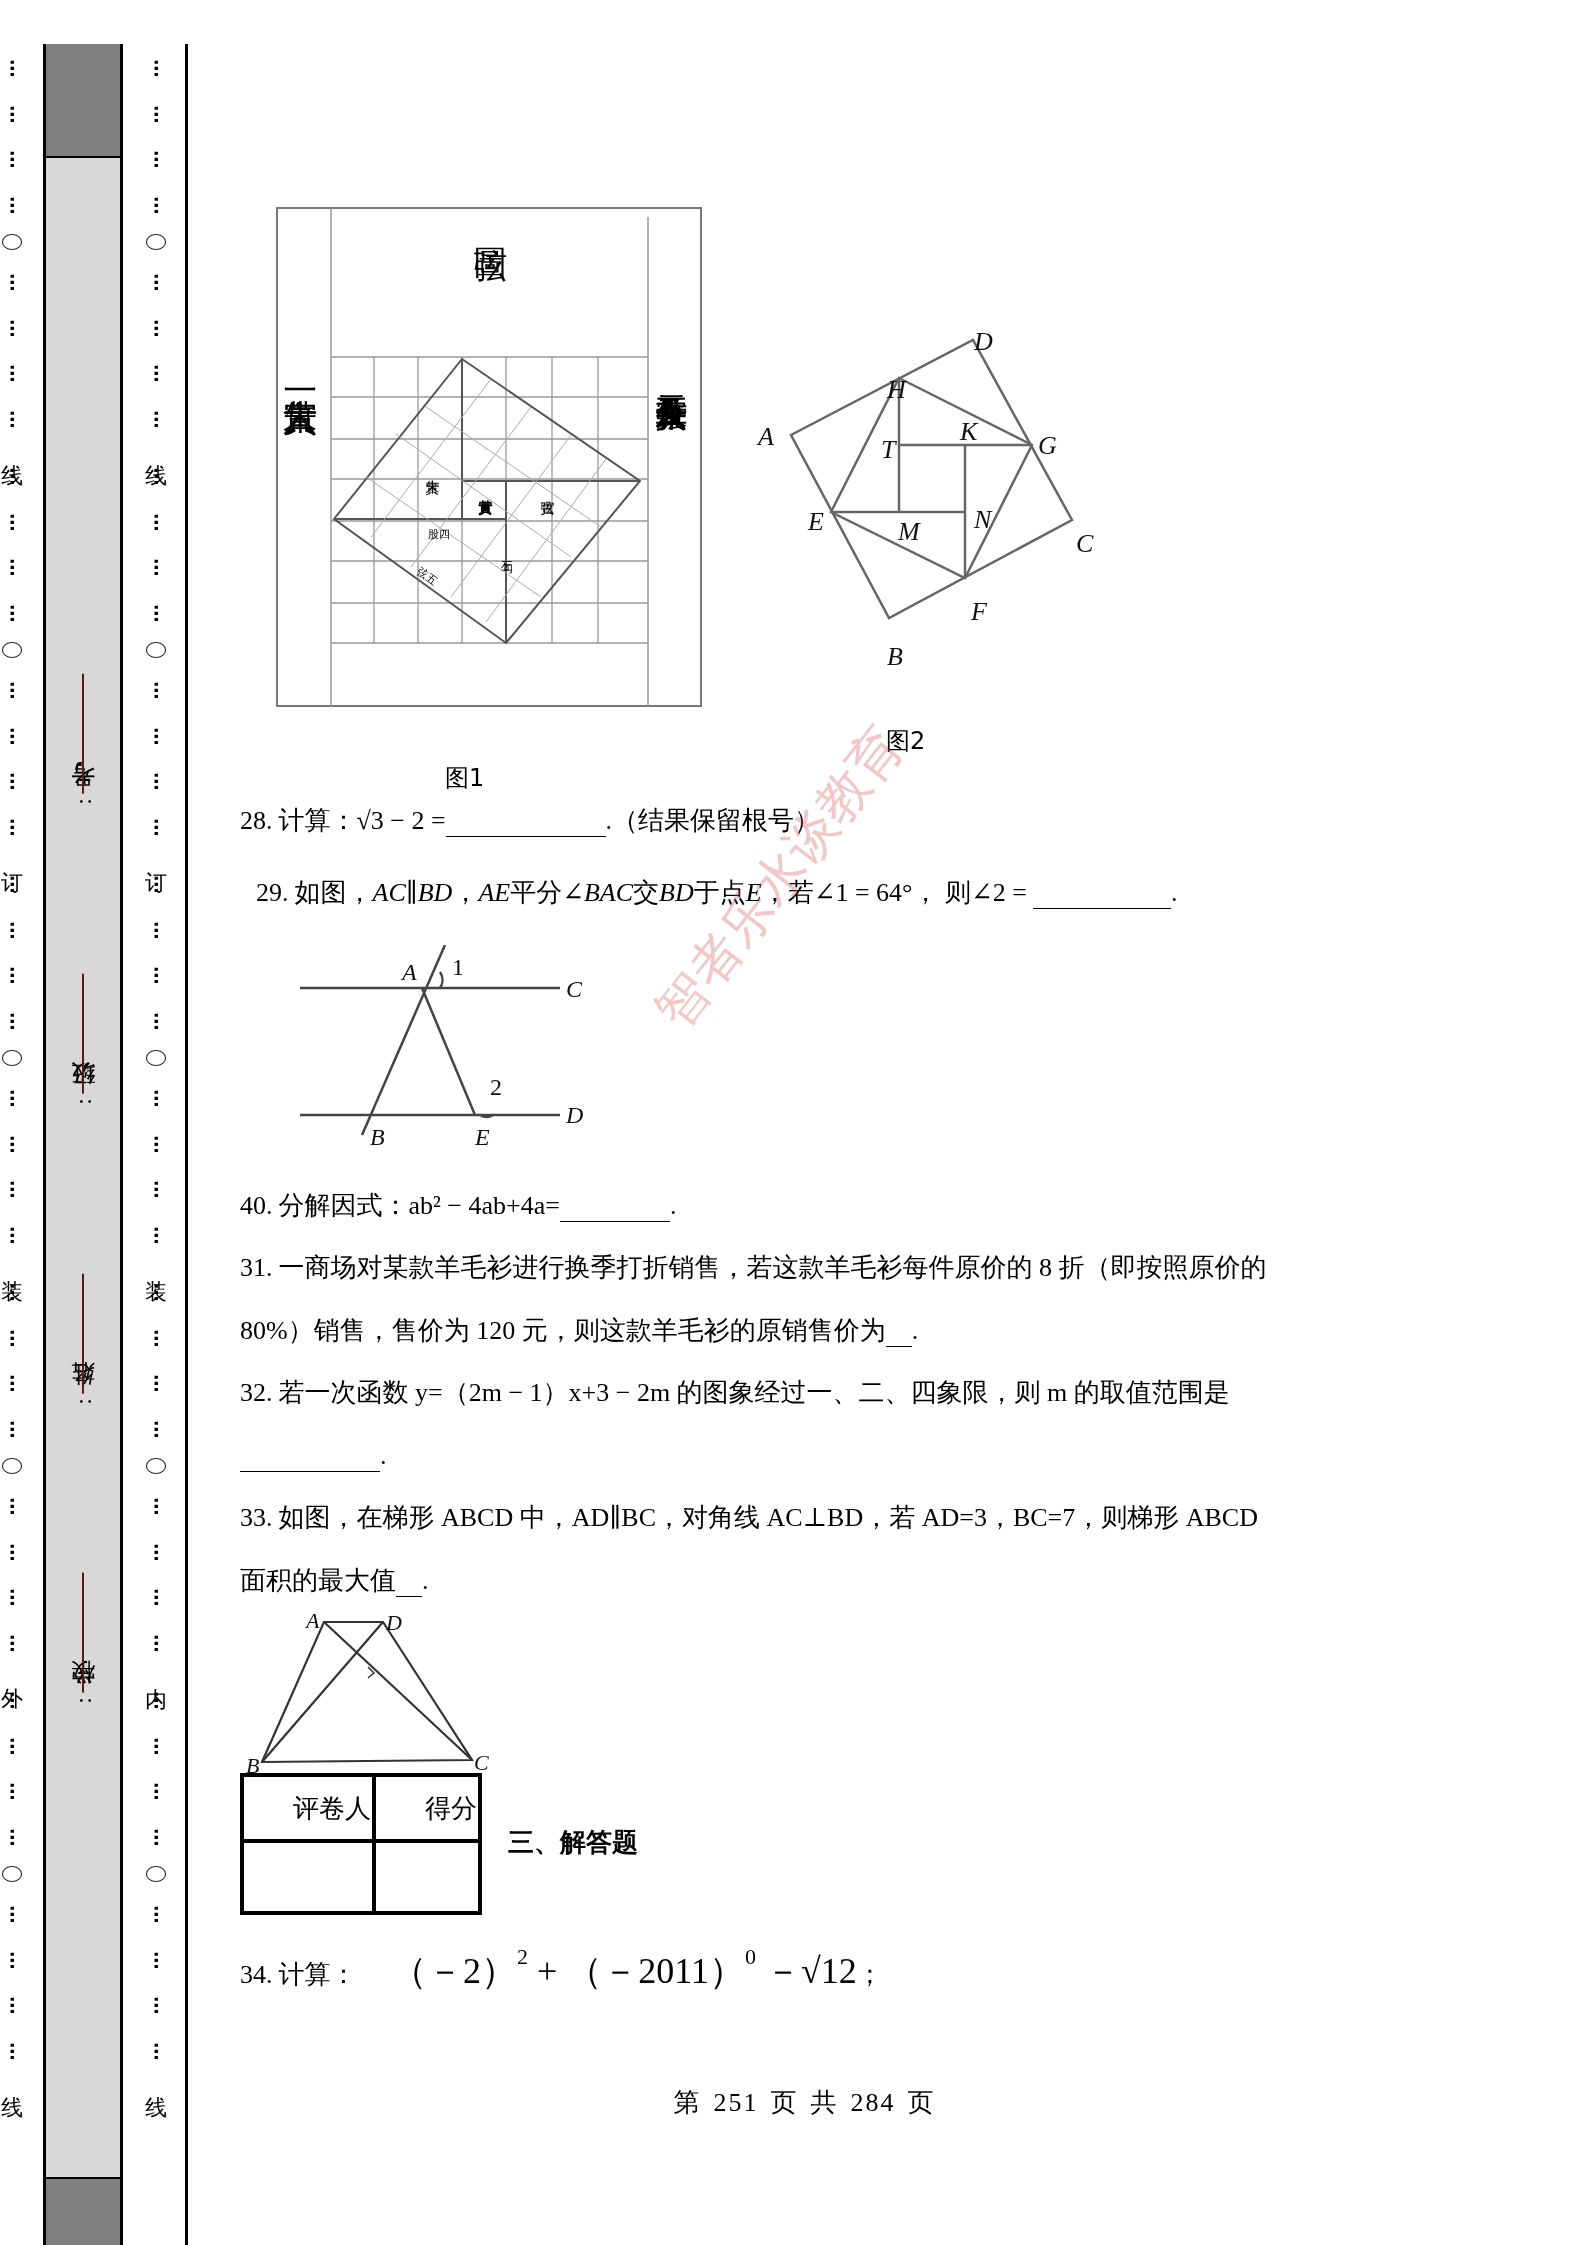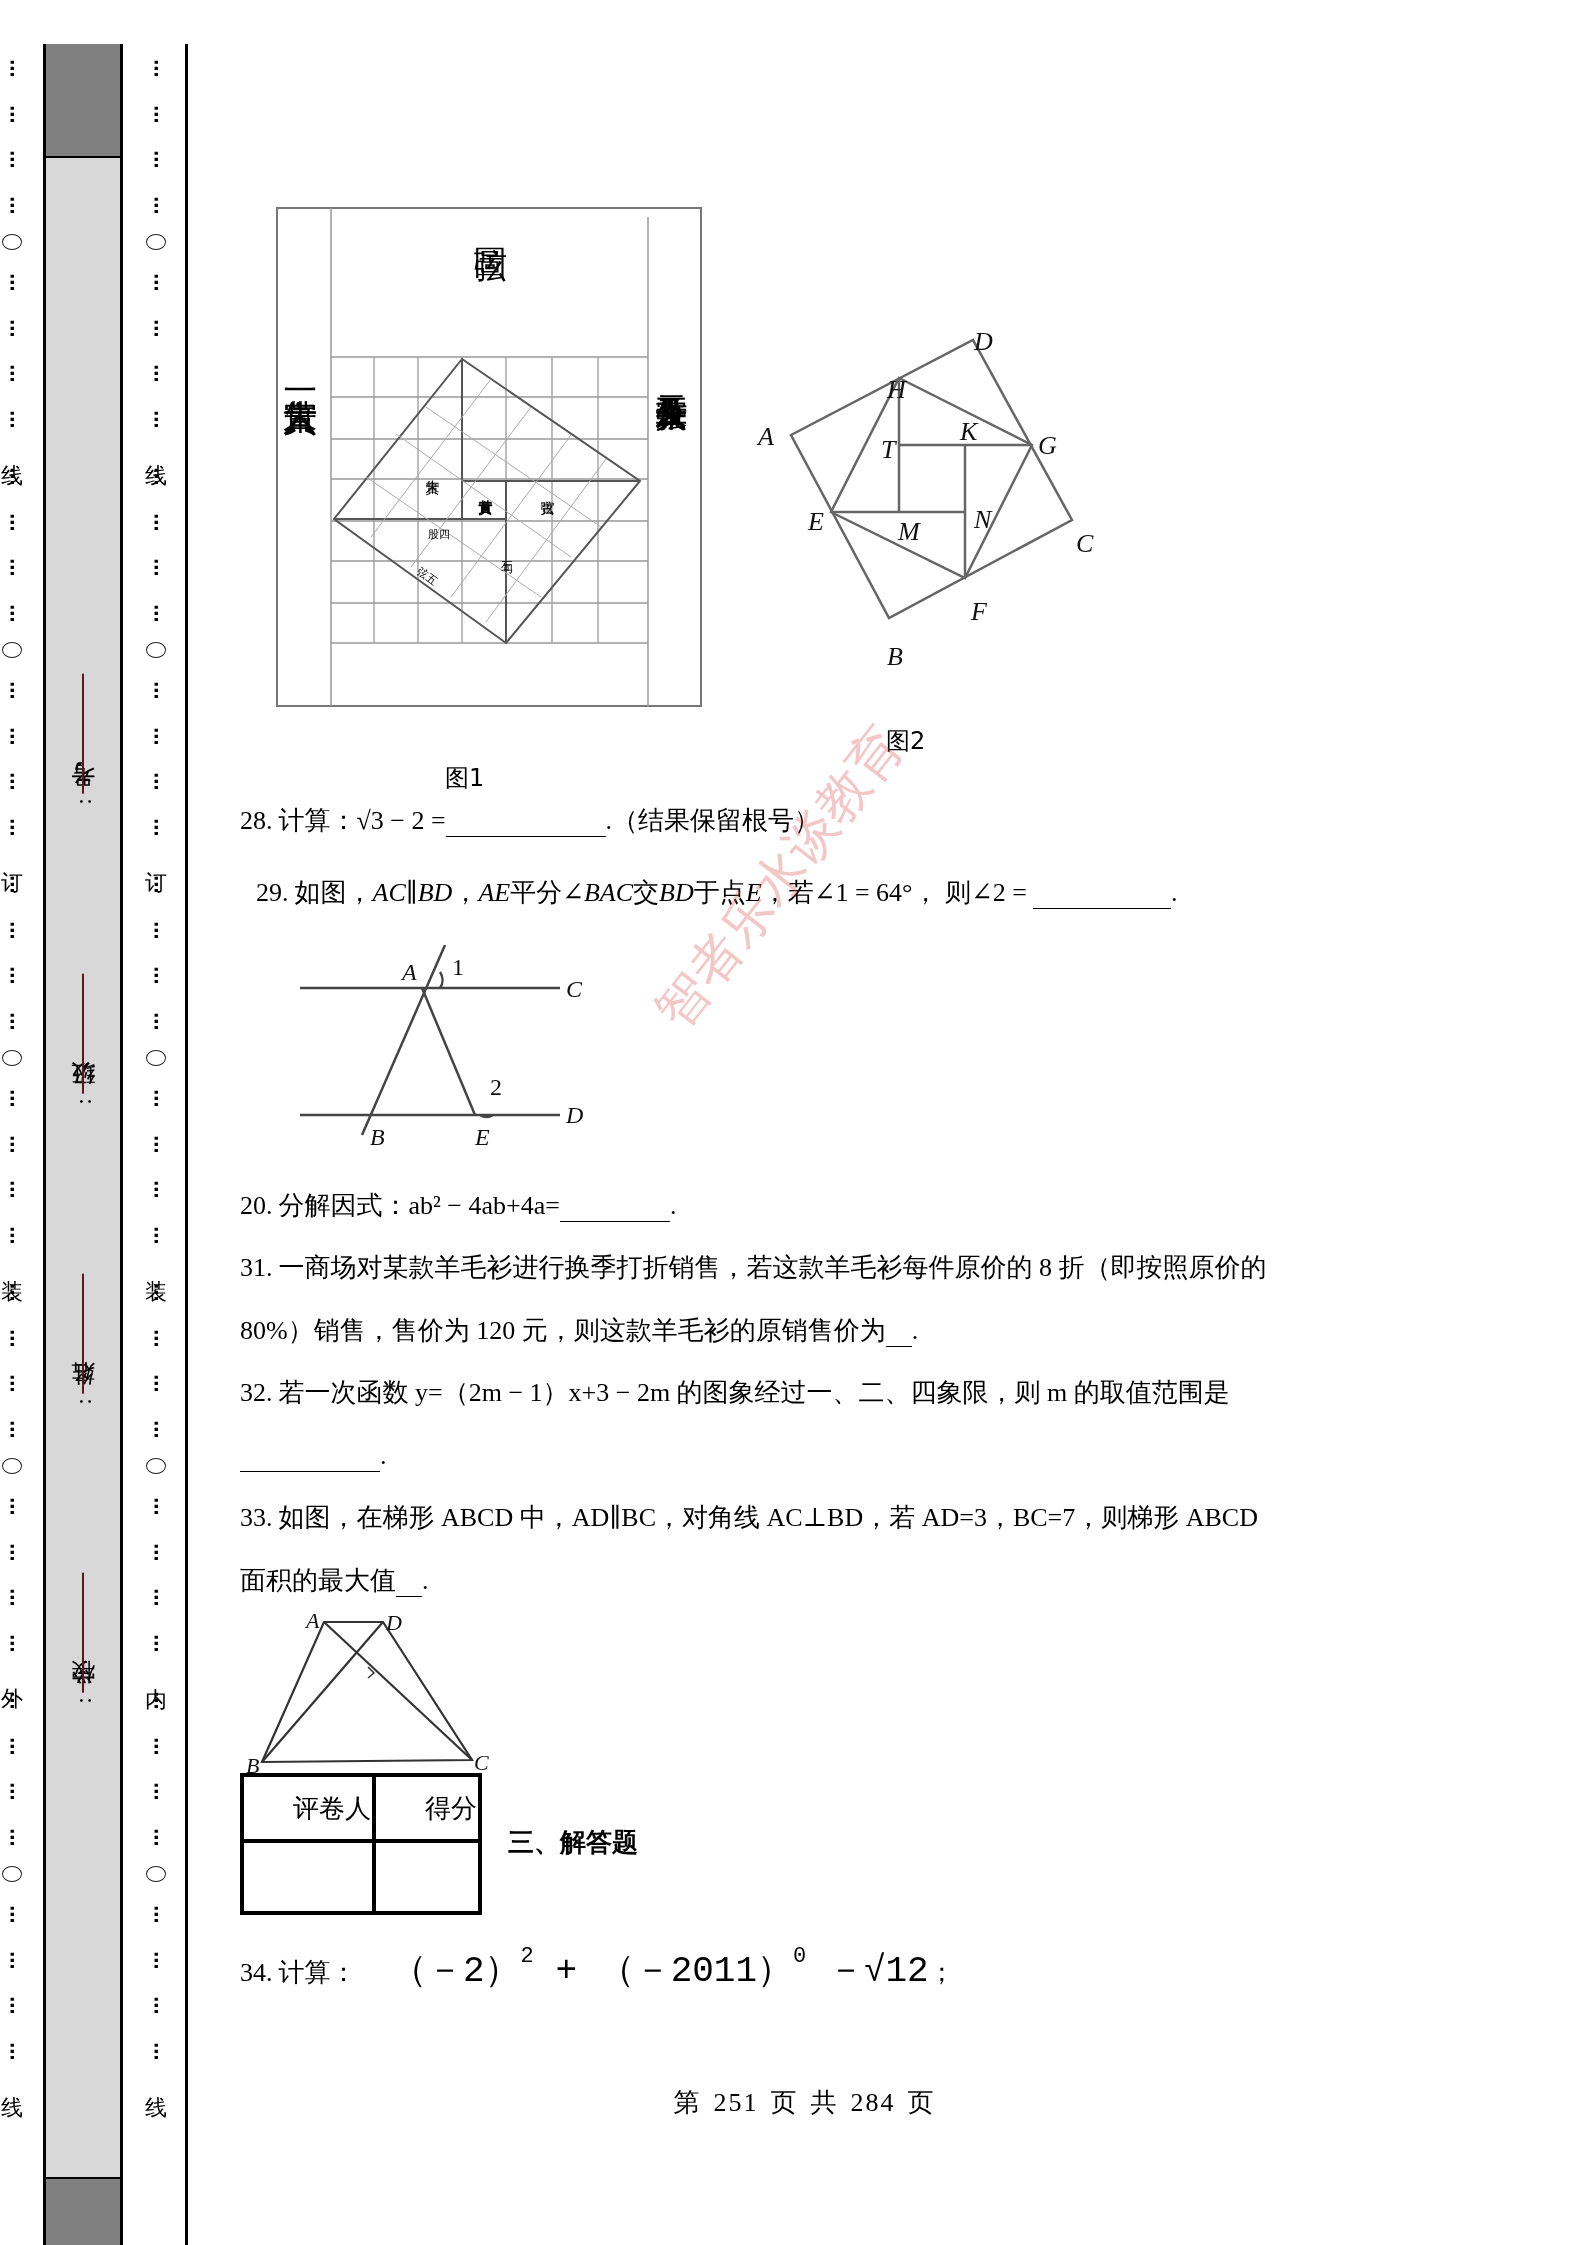--- a/index.html
+++ b/index.html
@@ -44,21 +44,21 @@
 
   
   .score-table { position: absolute; left: 240px; top: 1773px; border-collapse: collapse; }
   .score-table td { border: 4px solid #000; width: 126px; height: 60px; text-align: right;
                     font-size: 26px; font-family: "DejaVu Sans", sans-serif; }
   .score-table td.c2 { width: 100px; }
   .score-table tr.r2 td { height: 66px; }
   .section-title { position: absolute; left: 508px; top: 1825px; font-size: 26px; font-weight: bold;
                    font-family: "DejaVu Sans", sans-serif; }
 
-  .formula { font-family: Liberation Mono, monospace; font-size: 36px; margin-top: 20px; }
+  .formula { font-family: Liberation Serif, serif; font-size: 36px; margin-top: 20px; }
   .formula sup { font-size: 22px; position: relative; top: -6px; }
 
   .footer { position: absolute; top: 2085px; left: 0; width: 1587px; text-align: center;
             font-size: 26px; letter-spacing: 2px; padding-left: 11px; }
   .footer span { margin: 0 6px; }
 
   .watermark { position: absolute; left: 640px; top: 1000px; font-size: 52px; color: rgba(220,80,80,0.32);
                transform: rotate(-52deg); transform-origin: left top; white-space: nowrap;
                font-family: "DejaVu Sans", sans-serif; pointer-events: none; }
 </style>
@@ -295,21 +295,21 @@
       <text x="276" y="52" font-style="italic">C</text>
       <text x="80" y="200" font-style="italic">B</text>
       <text x="185" y="200" font-style="italic">E</text>
       <text x="200" y="150">2</text>
       <text x="276" y="178" font-style="italic">D</text>
     </g>
   </svg>
 </div>
 
 <div class="q" style="top:1190px;">
-  <span class="num">20.</span><span>分解因式：ab² − 4ab+4a=</span><span class="blank" style="width:110px;">&nbsp;</span><span>.</span>
+  <span class="num">40.</span><span>分解因式：ab² − 4ab+4a=</span><span class="blank" style="width:110px;">&nbsp;</span><span>.</span>
 </div>
 
 <div class="q" style="top:1252px;">
   <span class="num">31.</span><span>一商场对某款羊毛衫进行换季打折销售，若这款羊毛衫每件原价的 8 折（即按照原价的</span>
 </div>
 <div class="q" style="top:1315px;">
   <span>80%）销售，售价为 120 元，则这款羊毛衫的原销售价为</span><span class="blank" style="width:26px;">&nbsp;</span><span>.</span>
 </div>
 
 <div class="q" style="top:1377px;">

